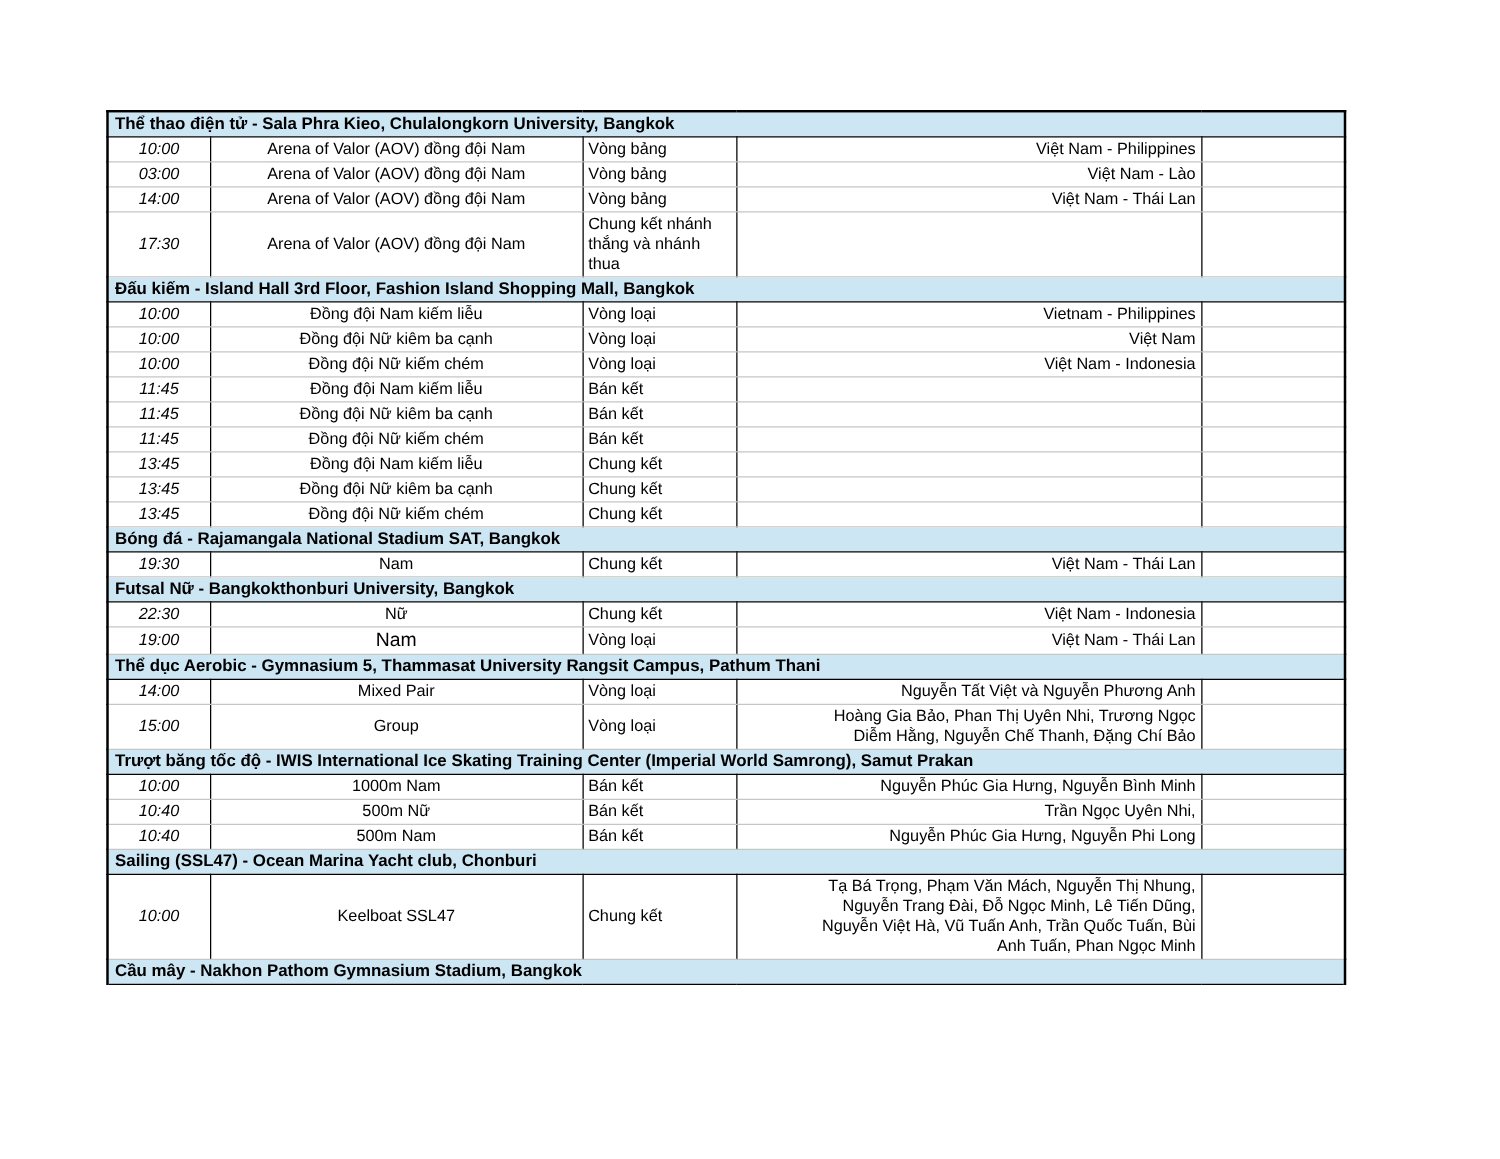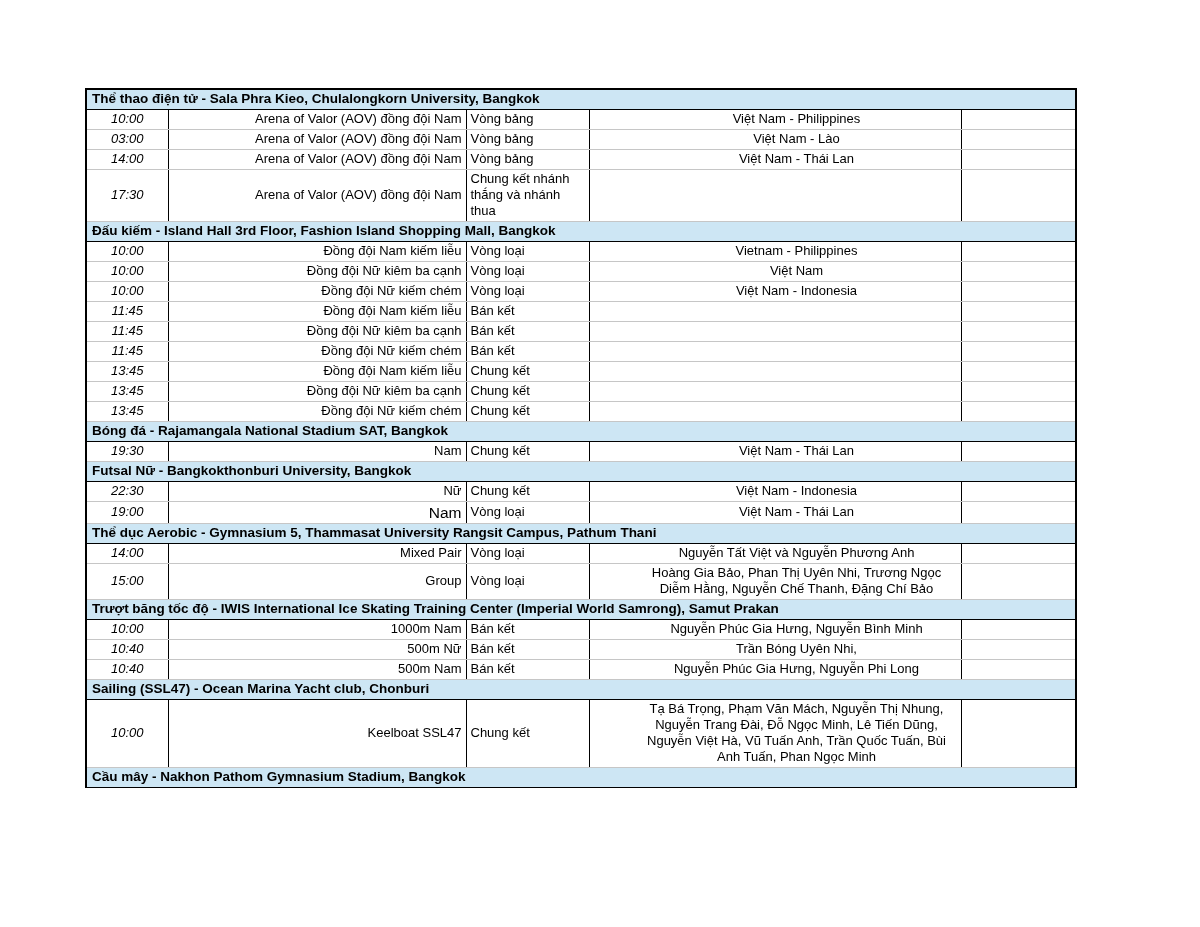--- a/index.html
+++ b/index.html
@@ -39,24 +39,24 @@
   td.section-header {
     background: #cde6f4;
     font-weight: bold;
     font-size: 13.5px;
     text-align: left;
     border-top: 1px solid #000000;
     border-bottom: 1px solid #000000;
     padding: 1px 5px;
   }
   td.c-time  { text-align: center; font-style: italic; }
-  td.c-event { text-align: right; }
+  td.c-event { text-align: center; }
   td.c-event.large { font-size: 15.5px; }
   td.c-round { text-align: left; }
-  td.c-part  { text-align: center; padding-left: 47px; }
+  td.c-part  { text-align: right; padding-left: 47px; }
   td.c-notes { text-align: left; }
 </style>
 </head>
 <body>
 
 <div class="sheet">
   <table class="schedule">
     <colgroup>
       <col style="width:82px">
       <col style="width:298px">
@@ -213,21 +213,21 @@
           <td class="c-time">10:00</td>
           <td class="c-event">1000m Nam</td>
           <td class="c-round">Bán kết</td>
           <td class="c-part">Nguyễn Phúc Gia Hưng, Nguyễn Bình Minh</td>
           <td class="c-notes"></td>
         </tr>
         <tr>
           <td class="c-time">10:40</td>
           <td class="c-event">500m Nữ</td>
           <td class="c-round">Bán kết</td>
-          <td class="c-part">Trần Bóng Uyên Nhi,</td>
+          <td class="c-part">Trần Ngọc Uyên Nhi,</td>
           <td class="c-notes"></td>
         </tr>
         <tr>
           <td class="c-time">10:40</td>
           <td class="c-event">500m Nam</td>
           <td class="c-round">Bán kết</td>
           <td class="c-part">Nguyễn Phúc Gia Hưng, Nguyễn Phi Long</td>
           <td class="c-notes"></td>
         </tr>
         <tr>

